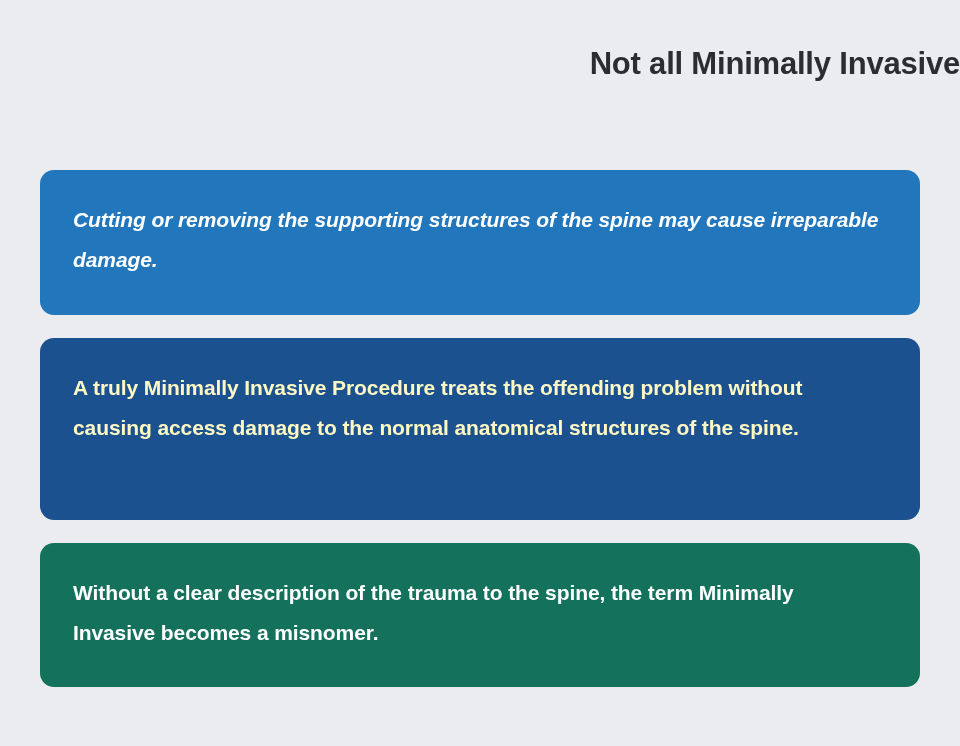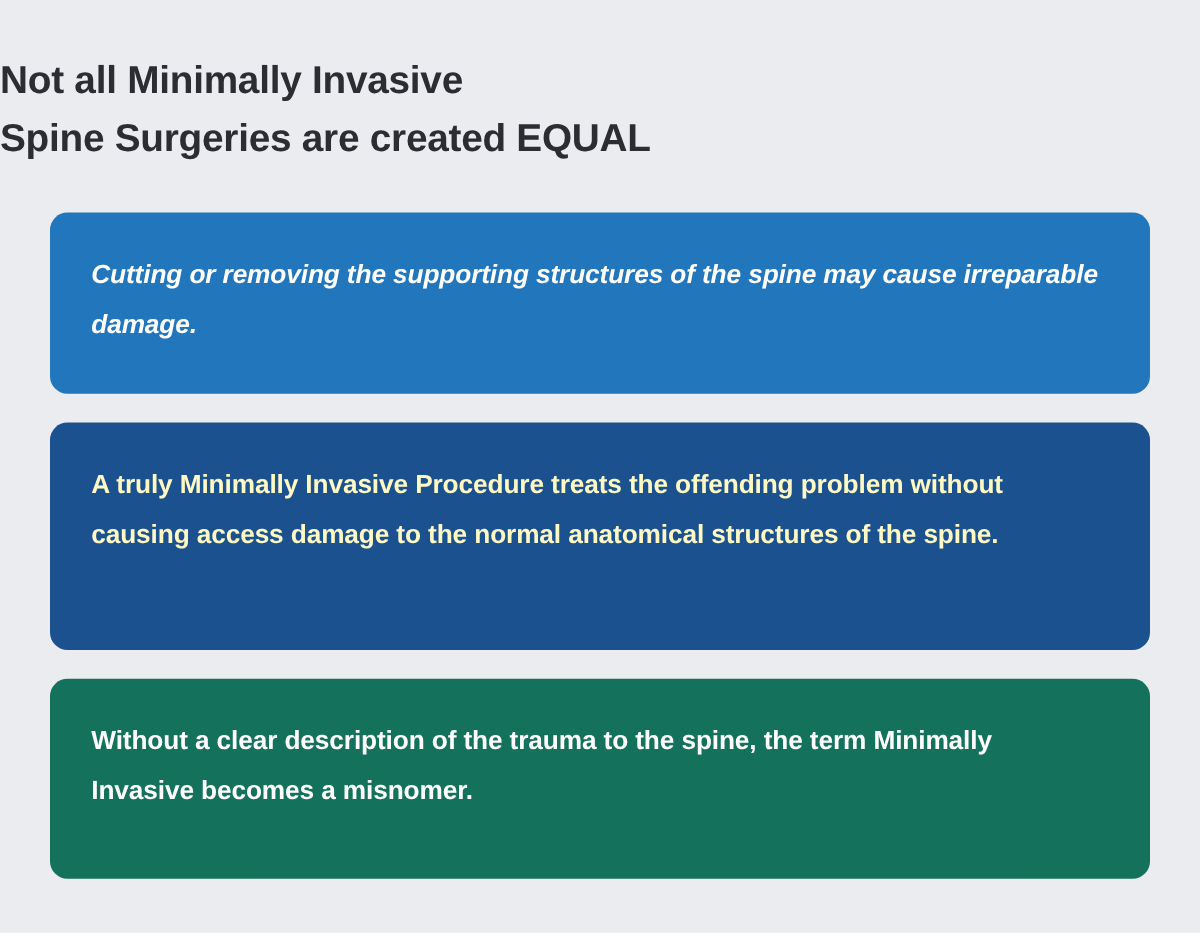--- a/index.html
+++ b/index.html
@@ -21,21 +21,21 @@
     background: #ebecef;
     box-sizing: border-box;
   }
 
   
   .title-block {
     position: absolute;
     left: 0;
     top: 40px;
     width: 960px;
-    text-align: left;
+    text-align: right;
   }
   .title-line {
     display: block;
     font-size: 31px;
     font-weight: bold;
     color: #2b2d33;
     line-height: 47px;
     letter-spacing: -0.2px;
     white-space: nowrap;
   }
@@ -53,39 +53,38 @@
     border-radius: 14px;
     box-sizing: border-box;
     padding: 30px 40px 30px 33px;
     margin-bottom: 23px;
   }
   .card:last-child {
     margin-bottom: 0;
   }
   .card-1 { height: 145px; background: #2176bc; }
   .card-2 { height: 182px; background: #1c5190; }
-  .card-3 { height: 160px; background: #14715b; }
+  .card-3 { height: 144px; background: #14715b; }
 
   .card-text {
     font-size: 21px;
     font-weight: bold;
     color: #ffffff;
     line-height: 40px;
     letter-spacing: -0.1px;
     max-width: 810px;
   }
 </style>
 </head>
 <body>
 
 <div id="infographic" style="background: rgb(235, 236, 239);">
 
   <div class="title-block">
     <span class="title-line" style="color: rgb(43, 45, 51);">Not all Minimally Invasive</span>
-    <span class="title-line" style="color: rgb(43, 45, 51);">Spine Surgeries are created EQUAL</span>
   </div>
 
   <div class="cards">
 
     <div class="card card-1" style="background: rgb(33, 118, 188);">
       <div class="card-text" style="color: rgb(255, 255, 255); font-style: italic;">Cutting or removing the supporting structures of the spine may cause irreparable damage.</div>
     </div>
 
     <div class="card card-2" style="background: rgb(28, 81, 144);">
       <div class="card-text" style="color: #fef9c3;">A truly Minimally Invasive Procedure treats the offending problem without causing access damage to the normal anatomical structures of the spine.</div>

